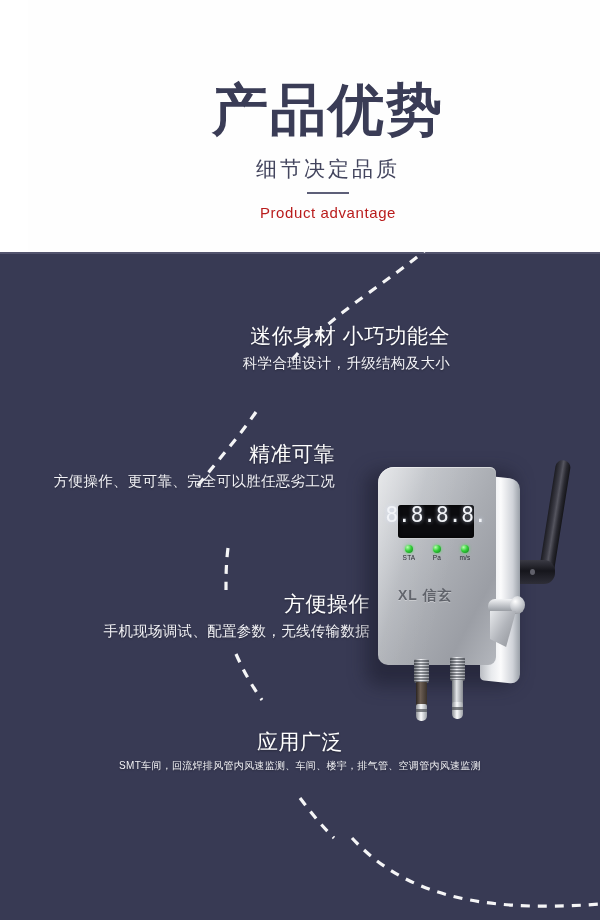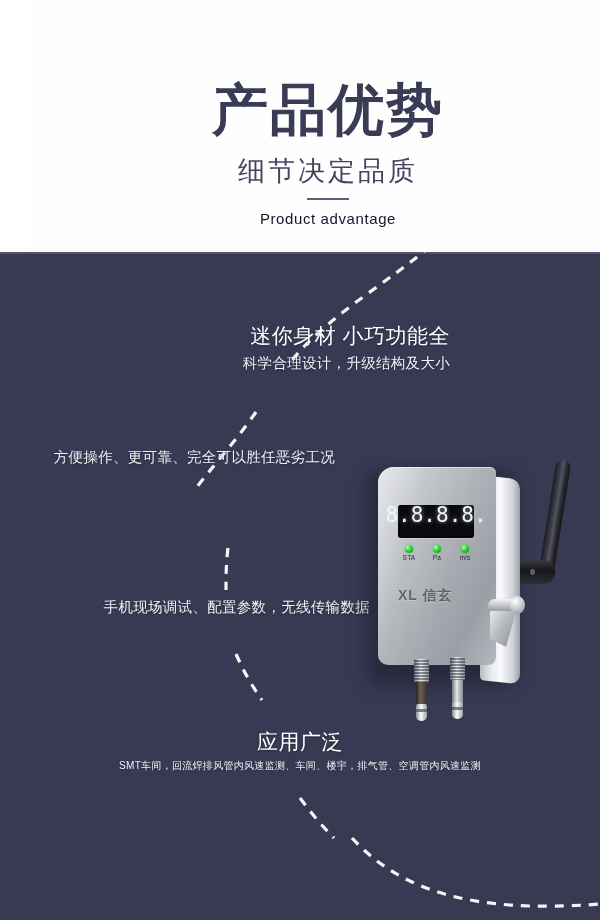--- a/index.html
+++ b/index.html
@@ -36,35 +36,35 @@
     margin-top: 82px;
     font-size: 56px;
     font-weight: bold;
     color: #3a3c56;
     letter-spacing: 2px;
     line-height: 1;
     font-family: "Liberation Sans", "DejaVu Sans", sans-serif;
   }
   #sub-title {
     margin-top: 20px;
-    font-size: 27px;
+    font-size: 21px;
     color: #43455e;
     letter-spacing: 3px;
     line-height: 1;
   }
   #title-rule {
     margin-top: 13px;
     width: 42px;
     height: 2px;
     background: #5d5f78;
   }
   #eng-title {
     margin-top: 11px;
     font-size: 15px;
-    color: #0f172a;
+    color: #b91c1c;
     letter-spacing: 0.6px;
     line-height: 1;
   }
 
   
   #panel {
     position: absolute;
     left: 0; top: 252px;
     width: 600px;
     height: 668px;
@@ -341,24 +341,26 @@
       <path d="M 300 546 C 312 562, 322 574, 334 586" fill="none" stroke="#ffffff" stroke-width="3.2" stroke-dasharray="9 8" stroke-linecap="butt" opacity="0.95"></path>
       <path d="M 352 586 C 400 638, 470 662, 600 652" fill="none" stroke="#ffffff" stroke-width="3.2" stroke-dasharray="9 8" stroke-linecap="butt" opacity="0.95"></path>
     </svg>
 
     <div class="feature" id="feature-1">
       <div class="feature-title">迷你身材 小巧功能全</div>
       <div class="feature-desc">科学合理设计，升级结构及大小</div>
     </div>
 
     <div class="feature" id="feature-2">
+      <div class="feature-title">精准可靠</div>
       <div class="feature-desc">方便操作、更可靠、完全可以胜任恶劣工况</div>
     </div>
 
     <div class="feature" id="feature-3">
+      <div class="feature-title">方便操作</div>
       <div class="feature-desc">手机现场调试、配置参数，无线传输数据</div>
     </div>
 
     <div class="feature" id="feature-4">
       <div class="feature-title">应用广泛</div>
       <div class="feature-desc">SMT车间，回流焊排风管内风速监测、车间、楼宇，排气管、空调管内风速监测</div>
     </div>
 
     <div id="device">
       <div id="device-shadow"></div>

